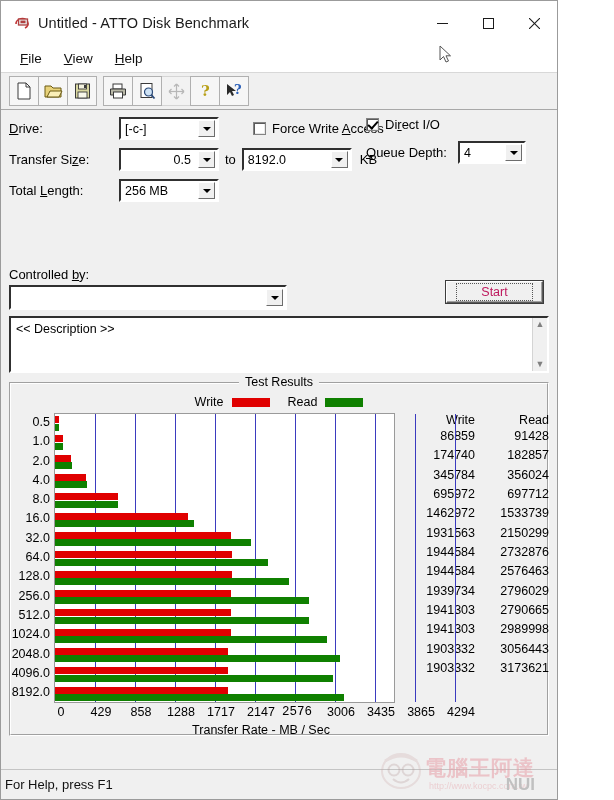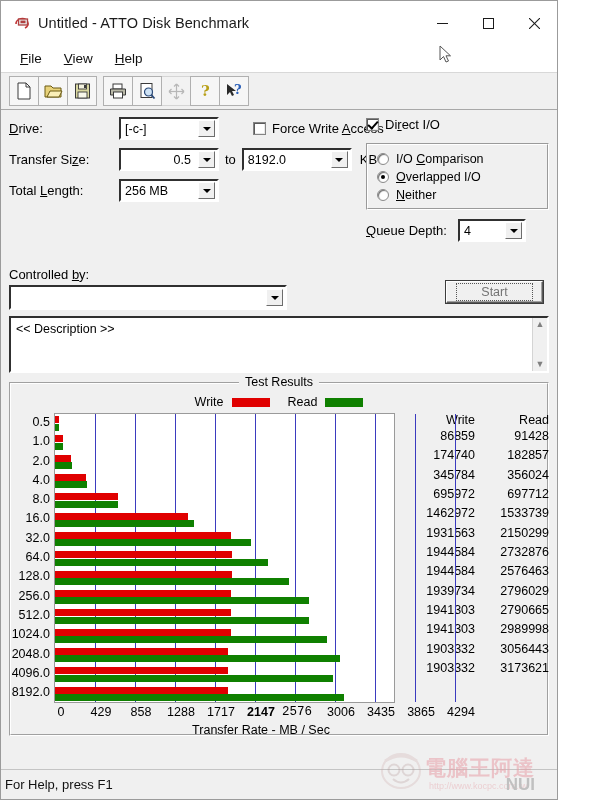--- a/index.html
+++ b/index.html
@@ -141,21 +141,21 @@
   
   .ctrl-area { margin-top:2px; position:relative; }
   .start-btn {
     position:absolute; right:6px; top:14px;
     width:97px; height:22px;
     background:#f0f0f0;
     border:1px solid #fff;
     border-right-color:#5a5a5a; border-bottom-color:#5a5a5a;
     box-shadow: inset -1px -1px 0 #a0a0a0, 0 0 0 1px #3c3c3c;
     display:flex; align-items:center; justify-content:center;
-    font-size:12.5px; color:#737373;
+    font-size:12.5px; color:#be185d;
   }
   .start-inner { border:1px dotted #555; padding:1px 24px; }
 
   .desc-box {
     margin-top:6px;
     border:2px inset #b9b9b9;
     border-top-color:#848484; border-left-color:#848484;
     border-right-color:#ffffff; border-bottom-color:#ffffff;
     background:#fff; height:57px;
     display:flex; position:relative;
@@ -408,41 +408,23 @@
         <div class="lbl" style="width:110px">Total <u>L</u>ength:</div>
         <div class="combo" style="width:100px">
           <span class="val">256 MB</span>
           <span class="arrow">
               <i class="tri-d"></i>
             </span>
         </div>
       </div>
 
       <div class="panel">
-        <div class="chk-wrap" style="margin-bottom:11px">
+        <div class="chk-wrap" style="margin-bottom:4px">
           <span class="chkbox checked"></span>
           <span class="lbl">Di<u>r</u>ect I/O</span>
-        </div>
-        <div class="group-box">
-          <div class="gb-inner">
-            <div class="radiogroup">
-              <div class="radio-row">
-                <span class="radio"></span>
-                <span>I/O <u>C</u>omparison</span>
-              </div>
-              <div class="radio-row">
-                <span class="radio sel"></span>
-                <span><u>O</u>verlapped I/O</span>
-              </div>
-              <div class="radio-row" style="margin-bottom:0">
-                <span class="radio"></span>
-                <span><u>N</u>either</span>
-              </div>
-            </div>
-          </div>
         </div>
         <div class="row" style="margin-top:9px; margin-bottom:0">
           <div class="lbl" style="width:92px"><u>Q</u>ueue Depth:</div>
           <div class="combo" style="width:68px">
             <span class="val">4</span>
             <span class="arrow">
                 <i class="tri-d"></i>
               </span>
           </div>
         </div>
@@ -637,21 +619,21 @@
             </div>
         </div>
       </div>
 
       <div class="xaxis" id="xaxis">
           <span class="xtick" style="left: 0px;">0</span>
           <span class="xtick" style="left: 39.9627px;">429</span>
           <span class="xtick" style="left: 79.9255px;">858</span>
           <span class="xtick" style="left: 119.981px;">1288</span>
           <span class="xtick" style="left: 159.944px;">1717</span>
-          <span class="xtick" style="left: 200px; font-weight: bold;">2147</span>
+          <span class="xtick" style="left: 200px;">2147</span>
           <span class="xtick" style="left: 236px; font-family: Liberation Mono, monospace;">2576</span>
           <span class="xtick" style="left: 280.019px;">3006</span>
           <span class="xtick" style="left: 319.981px;">3435</span>
           <span class="xtick" style="left: 360.037px;">3865</span>
           <span class="xtick" style="left: 400px;">4294</span>
         </div>
       <div class="xtitle">Transfer Rate - MB / Sec</div>
     </div>
 
   </div>

